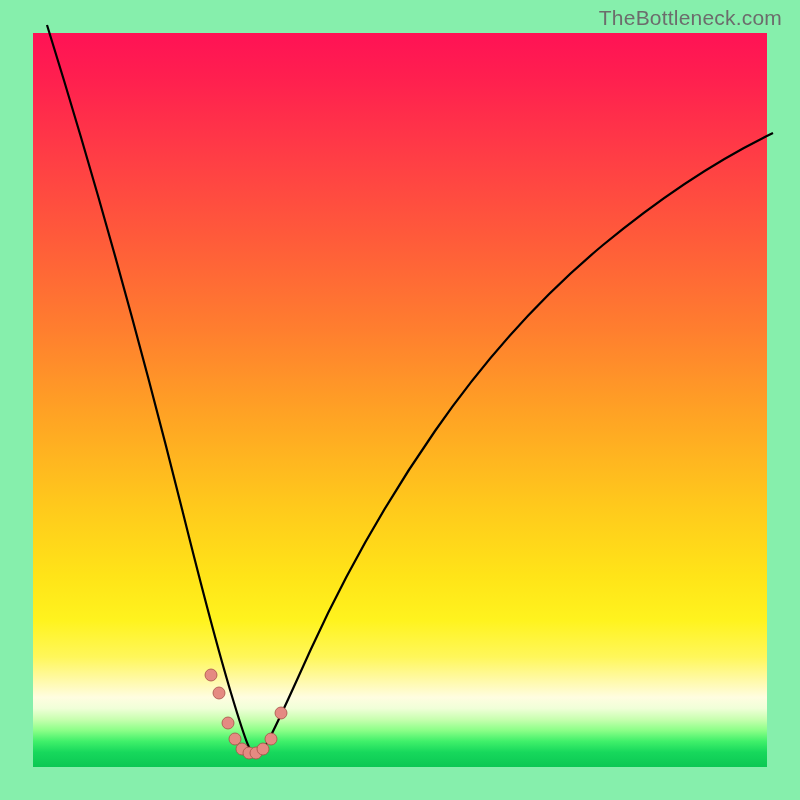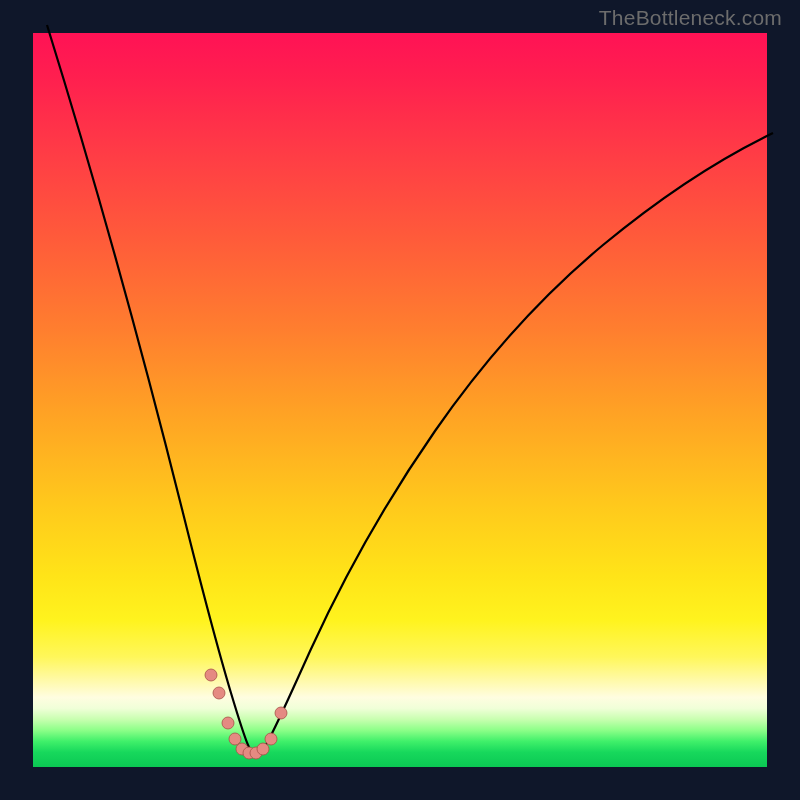--- a/index.html
+++ b/index.html
@@ -10,21 +10,21 @@
     background: #000000;
     overflow: hidden;
     font-family: Arial, Helvetica, sans-serif;
   }
   .frame {
     position: absolute;
     top: 0;
     left: 0;
     width: 800px;
     height: 800px;
-    background: #0f172a;
+    background: #86efac;
   }
   .watermark {
     position: absolute;
     top: 6px;
     right: 18px;
     color: #6c6c6c;
     font-size: 21px;
     font-weight: 500;
     letter-spacing: 0.2px;
   }

